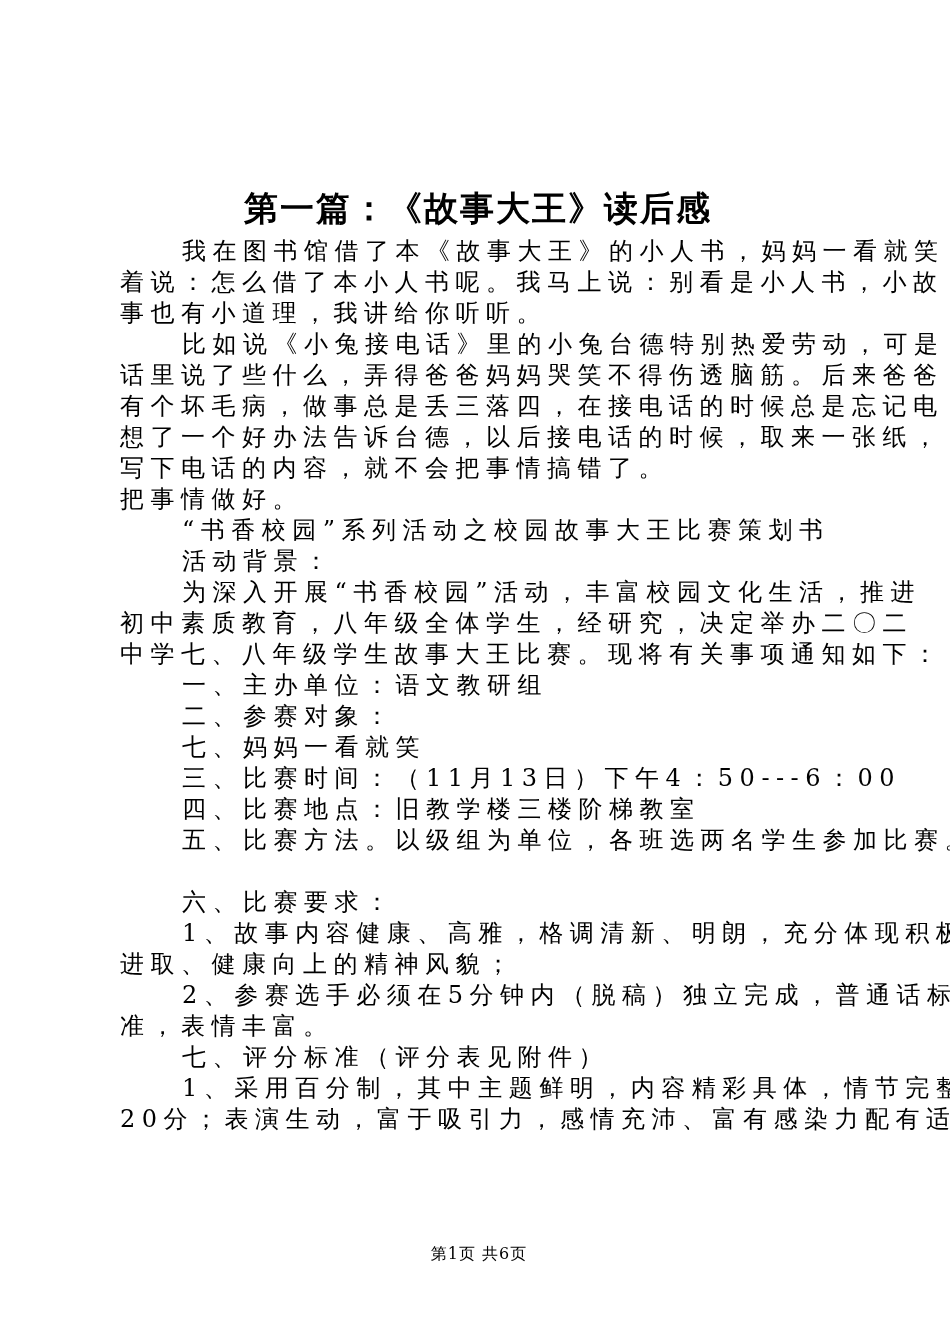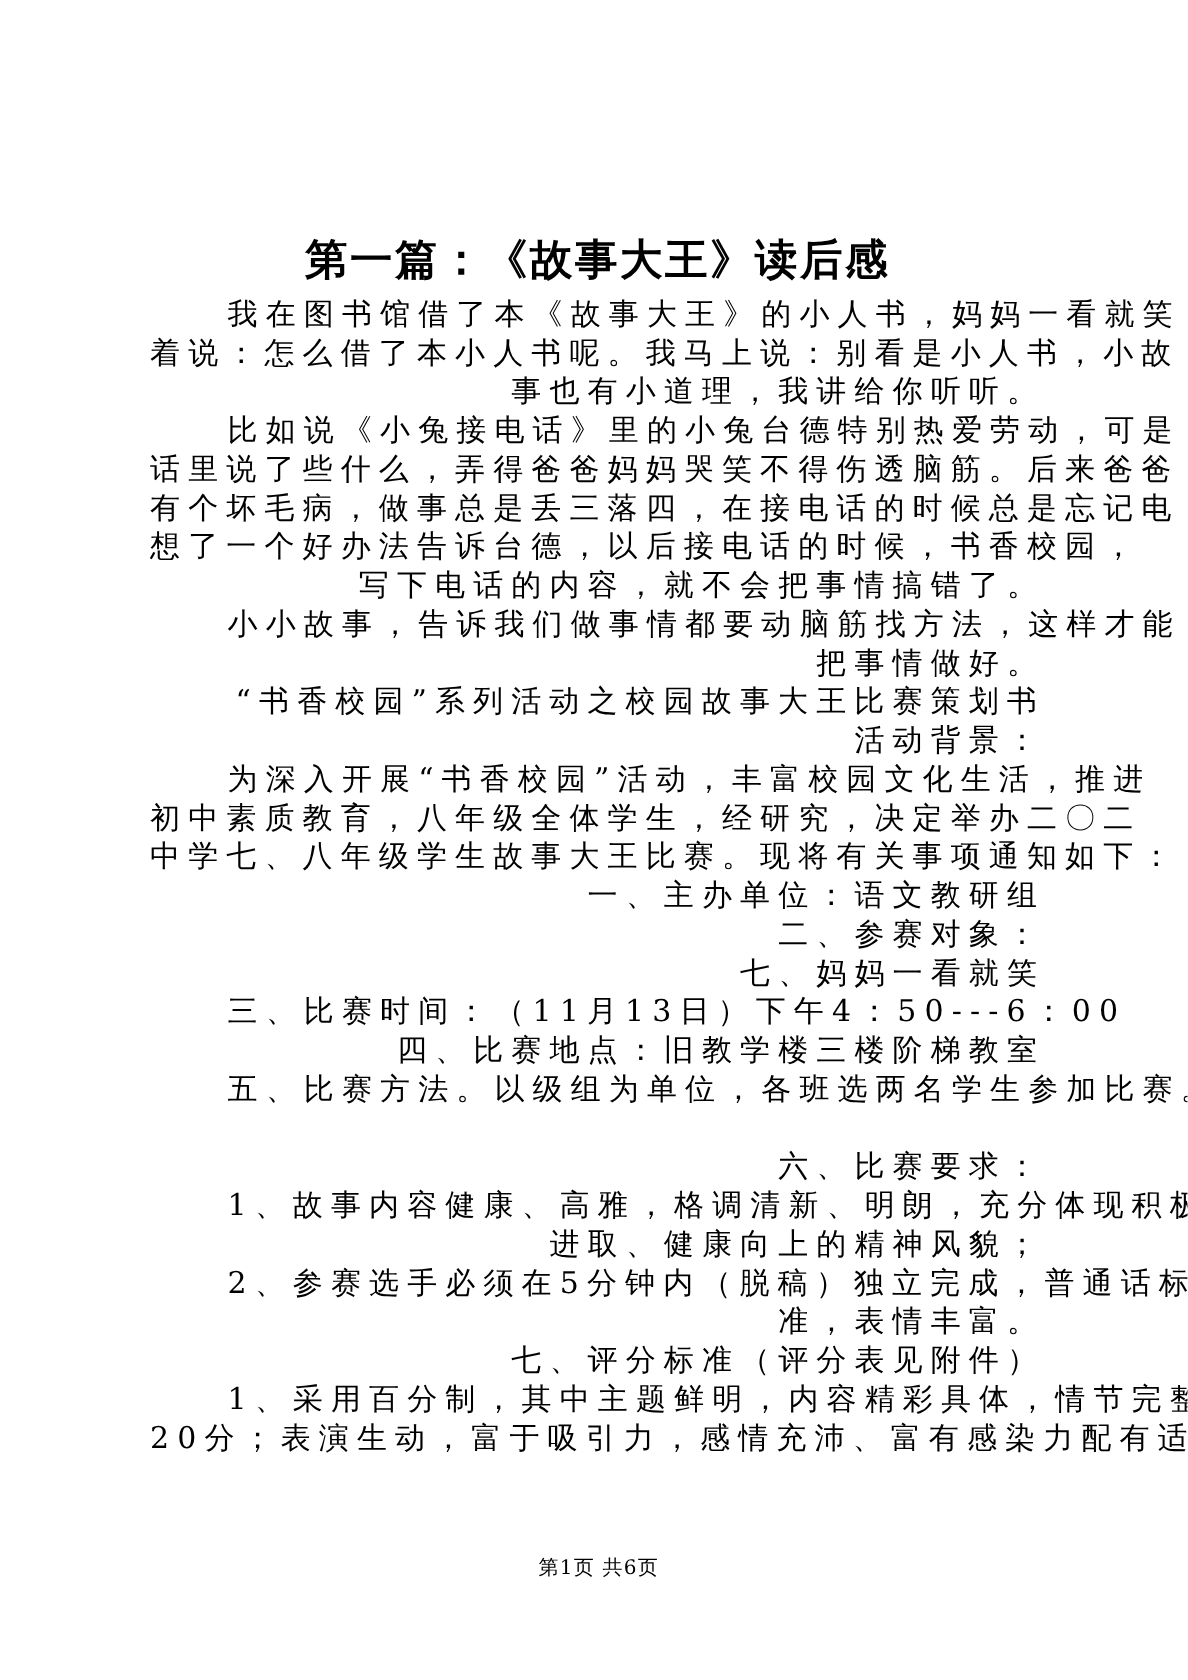--- a/index.html
+++ b/index.html
@@ -42,21 +42,20 @@
       top: 236px;
       width: 716px;
     }
     .line {
       height: 31px;
       line-height: 31px;
       font-size: 24px;
       letter-spacing: 6.5px;
       white-space: nowrap;
       overflow: visible;
-      text-align: right;
     }
     .indent {
       padding-left: 62px;
     }
     .blank {
       height: 31px;
     }
     .footer {
       position: absolute;
       left: 0;
@@ -75,23 +74,22 @@
 <div class="page">
   <div class="title">第一篇：《故事大王》读后感</div>
 
   <div class="body-text">
     <div class="line indent">我在图书馆借了本《故事大王》的小人书，妈妈一看就笑</div>
     <div class="line">着说：怎么借了本小人书呢。我马上说：别看是小人书，小故</div>
     <div class="line">事也有小道理，我讲给你听听。</div>
     <div class="line indent">比如说《小兔接电话》里的小兔台德特别热爱劳动，可是</div>
     <div class="line">话里说了些什么，弄得爸爸妈妈哭笑不得伤透脑筋。后来爸爸</div>
     <div class="line">有个坏毛病，做事总是丢三落四，在接电话的时候总是忘记电</div>
-    <div class="line">想了一个好办法告诉台德，以后接电话的时候，书香校园，</div>
+    <div class="line">想了一个好办法告诉台德，以后接电话的时候，取来一张纸，</div>
     <div class="line">写下电话的内容，就不会把事情搞错了。</div>
-    <div class="line indent">小小故事，告诉我们做事情都要动脑筋找方法，这样才能</div>
     <div class="line">把事情做好。</div>
     <div class="line indent">“书香校园”系列活动之校园故事大王比赛策划书</div>
     <div class="line indent">活动背景：</div>
     <div class="line indent">为深入开展“书香校园”活动，丰富校园文化生活，推进</div>
     <div class="line">初中素质教育，八年级全体学生，经研究，决定举办二〇二</div>
     <div class="line">中学七、八年级学生故事大王比赛。现将有关事项通知如下：</div>
     <div class="line indent">一、主办单位：语文教研组</div>
     <div class="line indent">二、参赛对象：</div>
     <div class="line indent">七、妈妈一看就笑</div>
     <div class="line indent">三、比赛时间：（11月13日）下午4：50---6：00</div>

